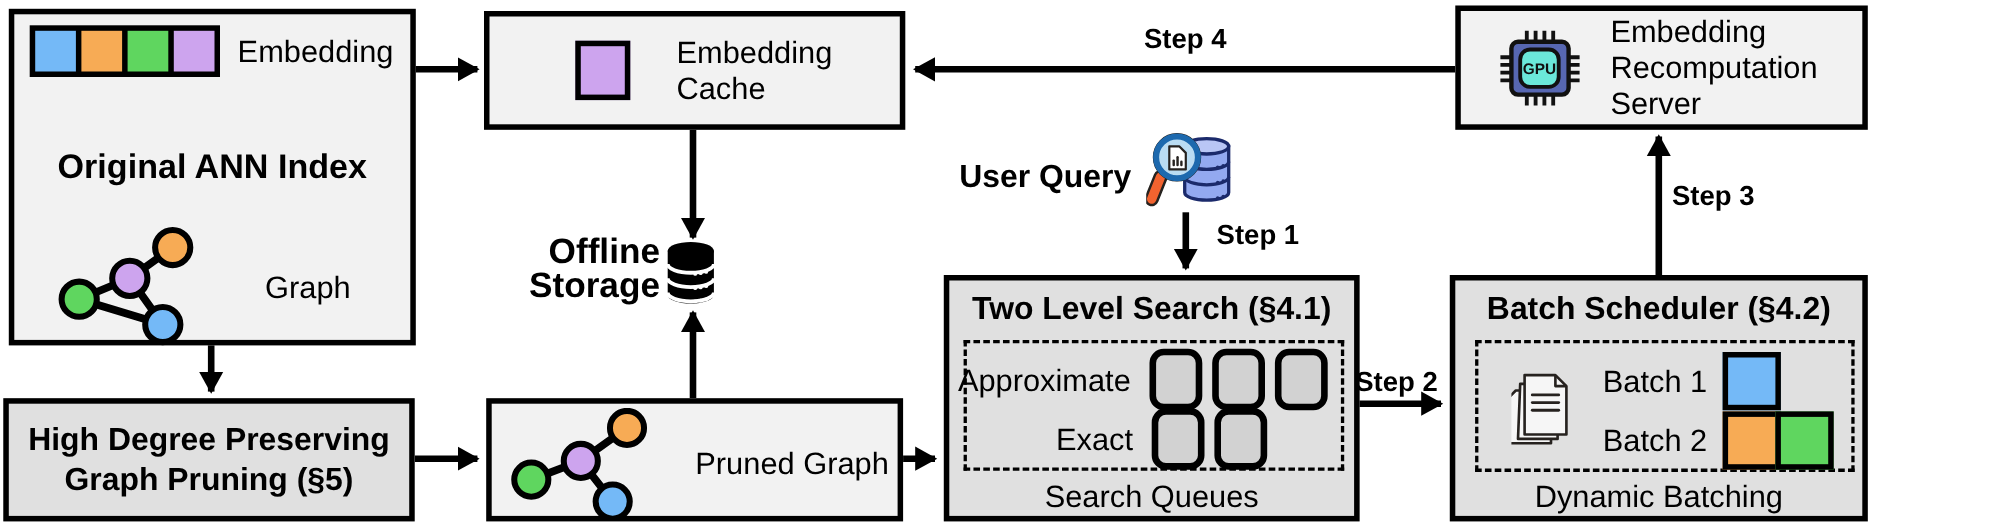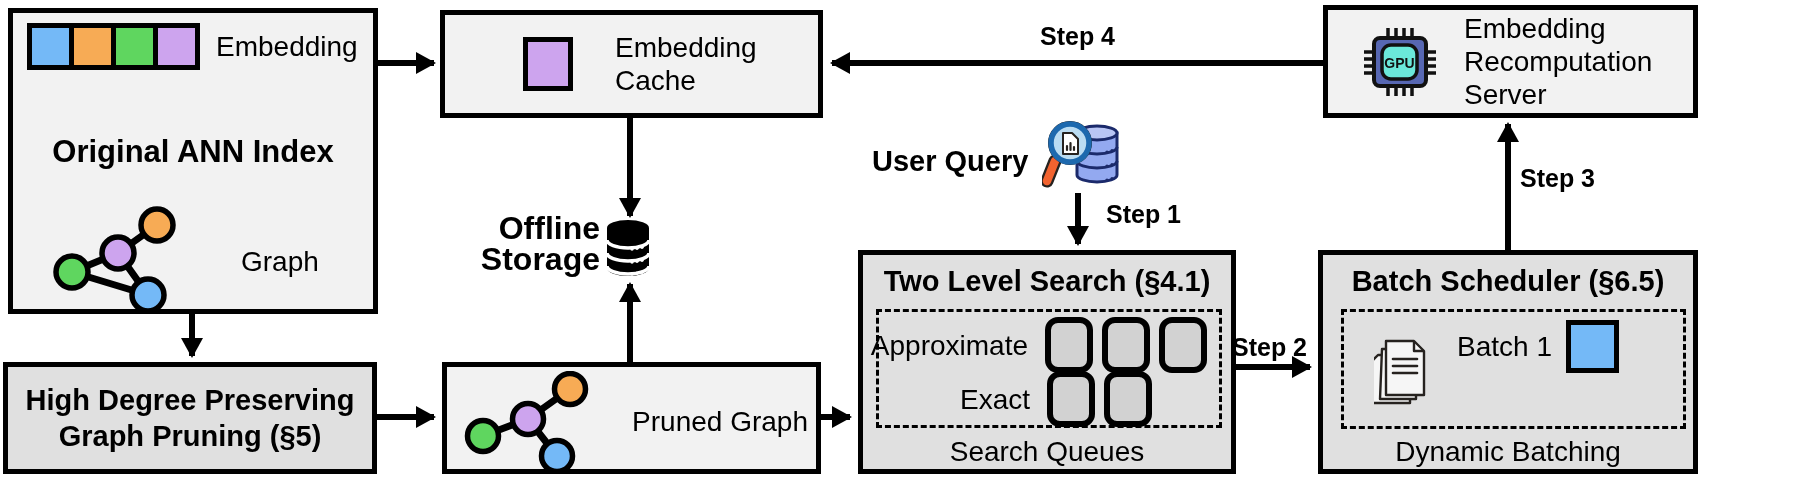--- a/index.html
+++ b/index.html
@@ -212,36 +212,43 @@
       <div class="q-row" style="right:67px;top:59px;">
         <div class="lbl" style="margin-right:8px;">Exact</div>
         <div class="q-sq" style="background-color: rgb(210, 210, 210);"></div>
         <div class="q-sq" style="background-color: rgb(210, 210, 210);"></div>
       </div>
     </div>
     <div class="abs center lbl" style="top:180px;">Search Queues</div>
   </div>
 
   <div class="box" style="left: 1318px; top: 250px; width: 380px; height: 224px; background-color: rgb(224, 224, 224);">
-    <div class="abs center title" style="top:10px;">Batch Scheduler (§6.5)</div>
+    <div class="abs center title" style="top:10px;">Batch Scheduler (§4.2)</div>
     <div class="dashed" style="left:18px;top:54px;width:345px;height:120px;">
       <svg class="abs" style="left:30px;top:25px;" width="64" height="70" viewBox="0 0 64 70">
         <g fill="#f6f6f6" stroke="#26221f" stroke-width="2.4" stroke-linejoin="round">
           <path d="M6 14 h32 v48 h-38 v-42 Z" transform="translate(-2,4)"></path>
           <path d="M8 10 h34 v50 h-36 Z" transform="translate(0,2)"></path>
           <path d="M12 4 h28 l10 10 v44 h-38 Z"></path>
           <path d="M40 4 v10 h10" fill="none"></path>
         </g>
         <g stroke="#26221f" stroke-width="2.6" stroke-linecap="round">
           <line x1="19" y1="22" x2="43" y2="22"></line>
           <line x1="19" y1="29" x2="43" y2="29"></line>
           <line x1="19" y1="36" x2="43" y2="36"></line>
         </g>
       </svg>
       <div class="q-row" style="right:64px;top:8px;gap:14px;">
         <div class="lbl">Batch 1</div>
         <div class="b-sq" style="background-color: rgb(116, 185, 247);"></div>
       </div>
+      <div class="q-row" style="right:16px;top:62px;gap:14px;">
+        <div class="lbl">Batch 2</div>
+        <div style="display:flex;">
+          <div class="b-sq" style="background-color: rgb(247, 171, 85);"></div>
+          <div class="b-sq" style="margin-left: -5px; background-color: rgb(95, 214, 95);"></div>
+        </div>
+      </div>
     </div>
     <div class="abs center lbl" style="top:180px;">Dynamic Batching</div>
   </div>
 
 </div>
 
 </body></html>

